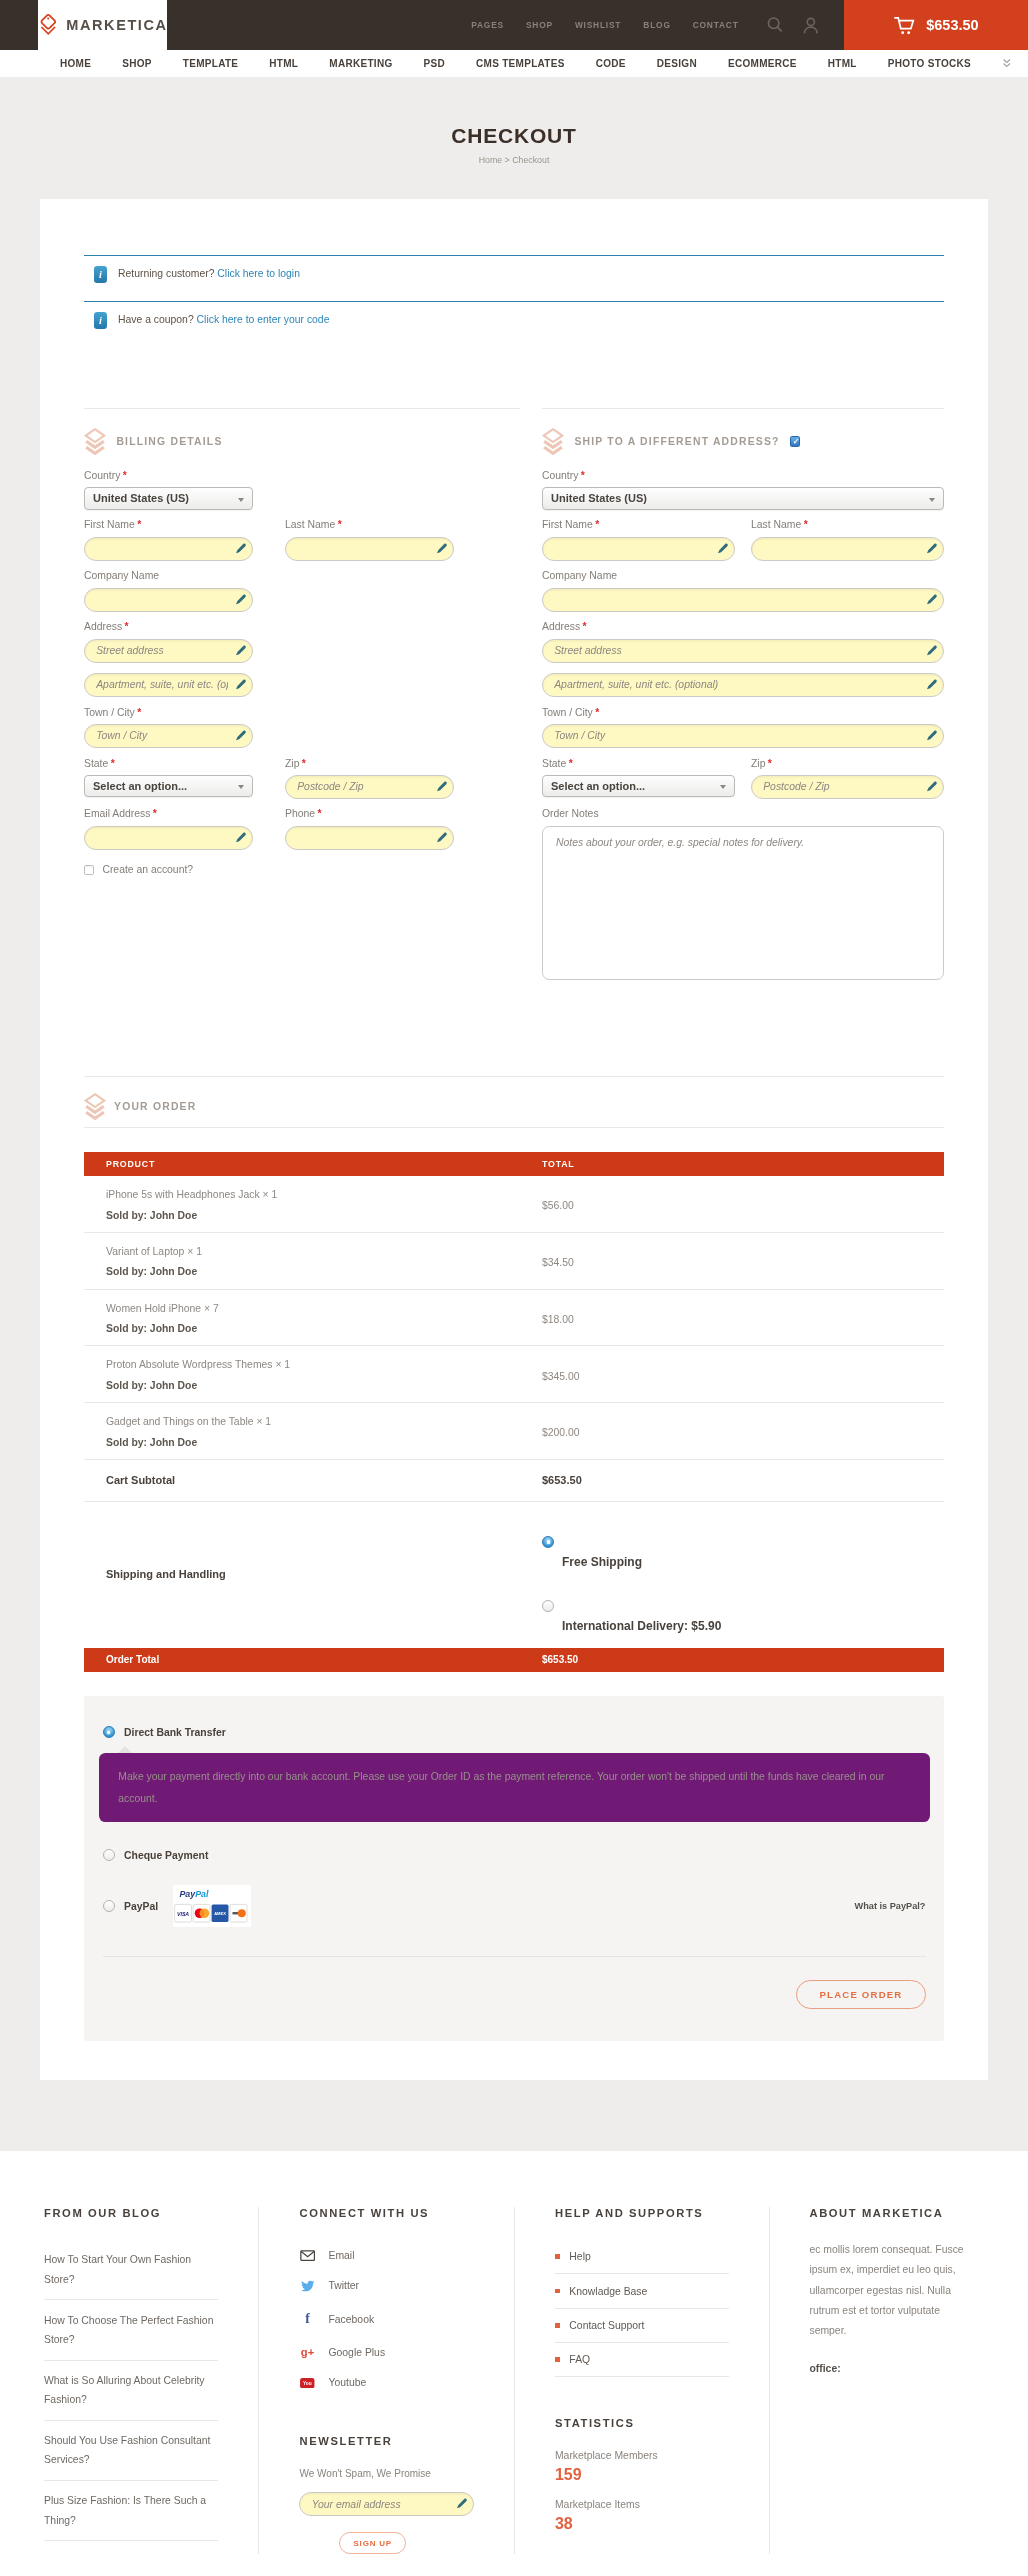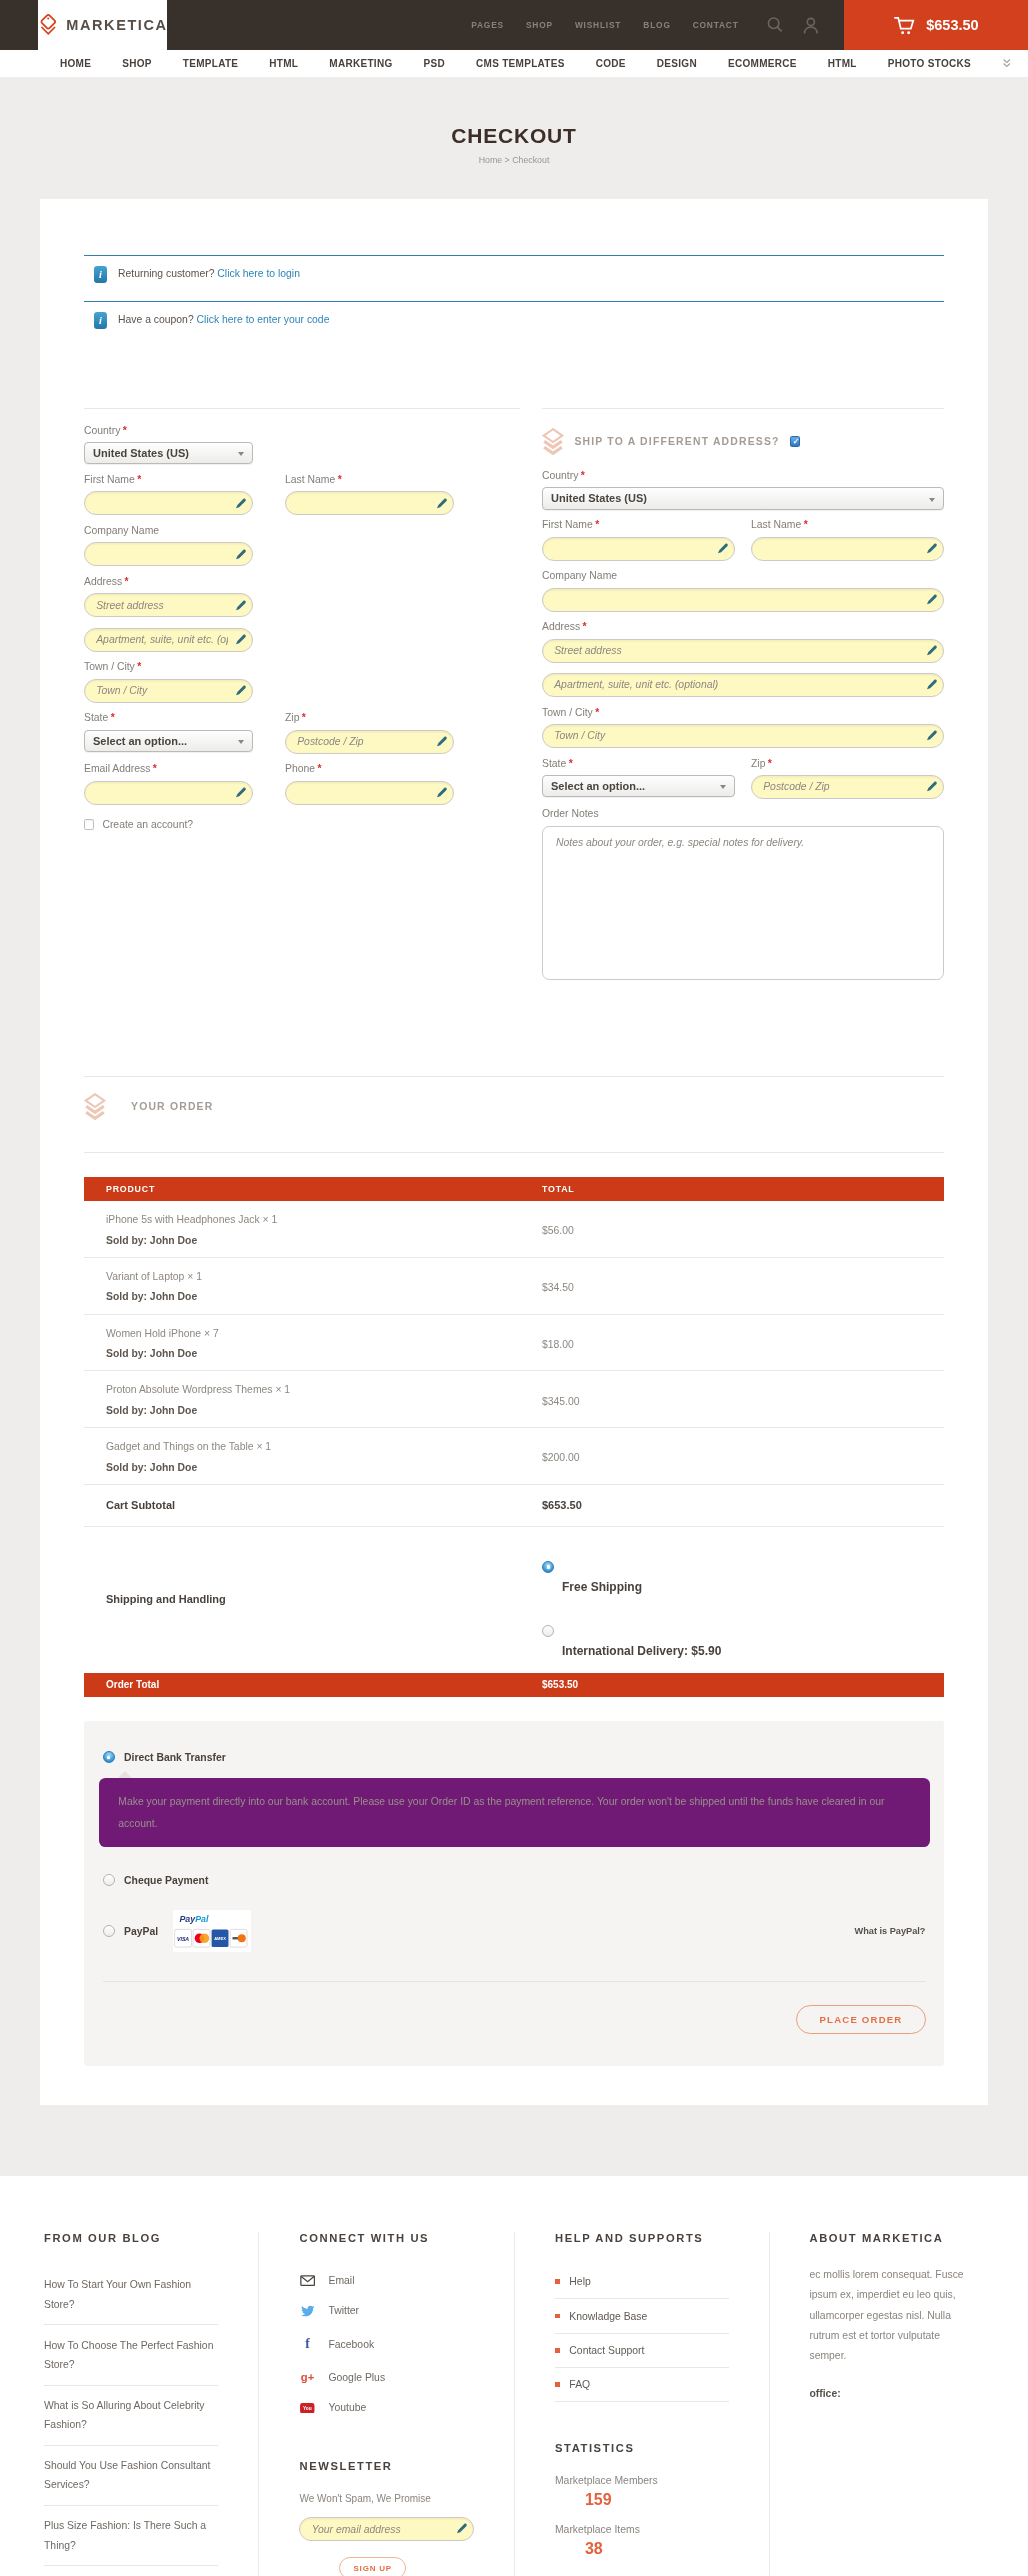--- a/index.html
+++ b/index.html
@@ -70,21 +70,21 @@
   .checkbox { width:10.4px; height:10.4px; border:0.8px solid #c2beba; border-radius:1.6px; background:#fff;
     box-shadow:inset 0 0.8px 1.6px rgba(0,0,0,.08); flex:none; cursor:pointer; }
   .checkbox.checked { background:linear-gradient(#6db2e9,#2f77c0); border-color:#2a69ad; position:relative; }
   .checkbox.checked::after { content:"✓"; color:#fff; font-size:8px; font-weight:bold; position:absolute; left:1.6px; top:-0.8px; }
   .ta-wrap textarea { width:100%; height:154px; border:0.8px solid #cdc9c6; border-radius:7.2px; padding:10.4px 13px;
     font:10.4px "Liberation Sans",sans-serif; color:#5c5247; resize:none; outline:none; }
   .ta-wrap textarea::placeholder { font-style:italic; color:#8d8781; }
 
   
   .order-sec { margin-top:84px; }
-  .order-head-wrap { border-top:0.8px solid #eae7e4; border-bottom:0.8px solid #eae7e4; padding:16px 0 32px; display:flex; align-items:center; gap:25px;margin-top:20px; }
+  .order-head-wrap { border-top:0.8px solid #eae7e4; border-bottom:0.8px solid #eae7e4; padding:16px 0 7px; display:flex; align-items:center; gap:8px;margin-top:20px; }
   .order-table { margin-top:24px; }
   .t-head { display:flex; background:#cc3a17; height:24px; align-items:center; color:#fff; font-size:8.8px; font-weight:bold; letter-spacing:0.8px; }
   .cell-l { width:436px; padding-left:22px; flex:none; }
   .cell-r { padding-left:22px; flex:1; }
   .t-row { display:flex; border-bottom:0.8px solid #eae7e4; padding:13px 0 11.2px; align-items:center; }
   .p-name { font-size:10.4px; color:#8d8781; margin-bottom:9.6px; }
   .p-sold { font-size:10.4px; font-weight:bold; color:#5d564e; }
   .p-price { font-size:10.4px; color:#8d8781; }
   .t-sub { display:flex; border-bottom:0.8px solid #eae7e4; padding:14.5px 0; align-items:center; }
   .bold-cell { font-size:11px; font-weight:bold; color:#49423c; }
@@ -125,21 +125,21 @@
   .fb-f { font-family:"Liberation Serif",serif; font-weight:bold; font-size:13.7px; color:#3b5998; }
   .gp { font-weight:bold; font-size:11.2px; color:#dd4b39; }
   .nl-head { margin-top:37px; }
   .nl-note { font-size:10px; color:#8a847e; margin-bottom:13px; }
   .signup { margin:16px 0 0 40px; background:none; border:1.6px solid #f1b49b; border-radius:11.2px; color:#e56f43;
     font:bold 8px "Liberation Sans",sans-serif; letter-spacing:0.8px; padding:5.6px 13px; cursor:pointer; }
   .help-item { display:flex; align-items:center; gap:9.6px; padding:11.2px 0; border-bottom:0.8px solid #e9e6e3; font-size:10.4px; color:#5f5953; cursor:pointer; }
   .bullet { width:4.8px; height:4.8px; background:#e2613e; flex:none; }
   .stat-head { margin-top:40px; }
   .stat-label { font-size:10.4px; color:#8a847e; margin-bottom:4.8px; }
-  .stat-value { font-size:16px; font-weight:bold; color:#e2613e; margin-bottom:14.5px;margin-left:30px; }
+  .stat-value { font-size:16px; font-weight:bold; color:#e2613e; margin-bottom:14.5px; }
   .about-text { font-size:10.4px; line-height:1.95; color:#8a847e; margin-bottom:17.7px; }
   .office { font-size:10.4px; font-weight:bold; color:#55504a; line-height:1.95; }
   .addr-line { font-size:10.4px; line-height:1.95; color:#8a847e; }
 
   .copybar { height:37px; background:#efedea; display:flex; align-items:center; justify-content:center; gap:4.8px;
     font-size:7.2px; letter-spacing:0.8px; color:#a59e97; }
   .copybar a { color:#a59e97; cursor:pointer; }
 </style>
 </head>
 <body>
@@ -230,20 +230,30 @@
   </div>
   <div class="notice">
     <span class="info-badge">i</span>
     <span class="n-prefix">Have a coupon?</span>
     <a class="n-link">Click here to enter your code</a>
   </div>
 
   <div class="form-cols">
 
     <div class="fcol billing">
+      <div class="sec-head">
+        <span style="display:flex;">
+          <svg width="22" height="26.5" viewBox="0 0 27 33">
+              <path d="M13.5 1.5 L25 9.5 L13.5 17.5 L2 9.5 Z" fill="none" stroke="#eec6b6" stroke-width="2.6"></path>
+              <path d="M2.5 16.5 L13.5 24 L24.5 16.5" fill="none" stroke="#eec6b6" stroke-width="4"></path>
+              <path d="M2.5 24 L13.5 31.5 L24.5 24" fill="none" stroke="#eec6b6" stroke-width="4"></path>
+            </svg>
+        </span>
+        <span class="sec-title">BILLING DETAILS</span>
+      </div>
       <div class="fields">
         <div class="frow">
             <div class="fitem w210">
           <span class="f-label"><span>Country</span><span class="req">*</span></span>
           <div class="select">
                 <span>United States (US)</span>
               </div>
         </div>
           </div>
         <div class="frow">

